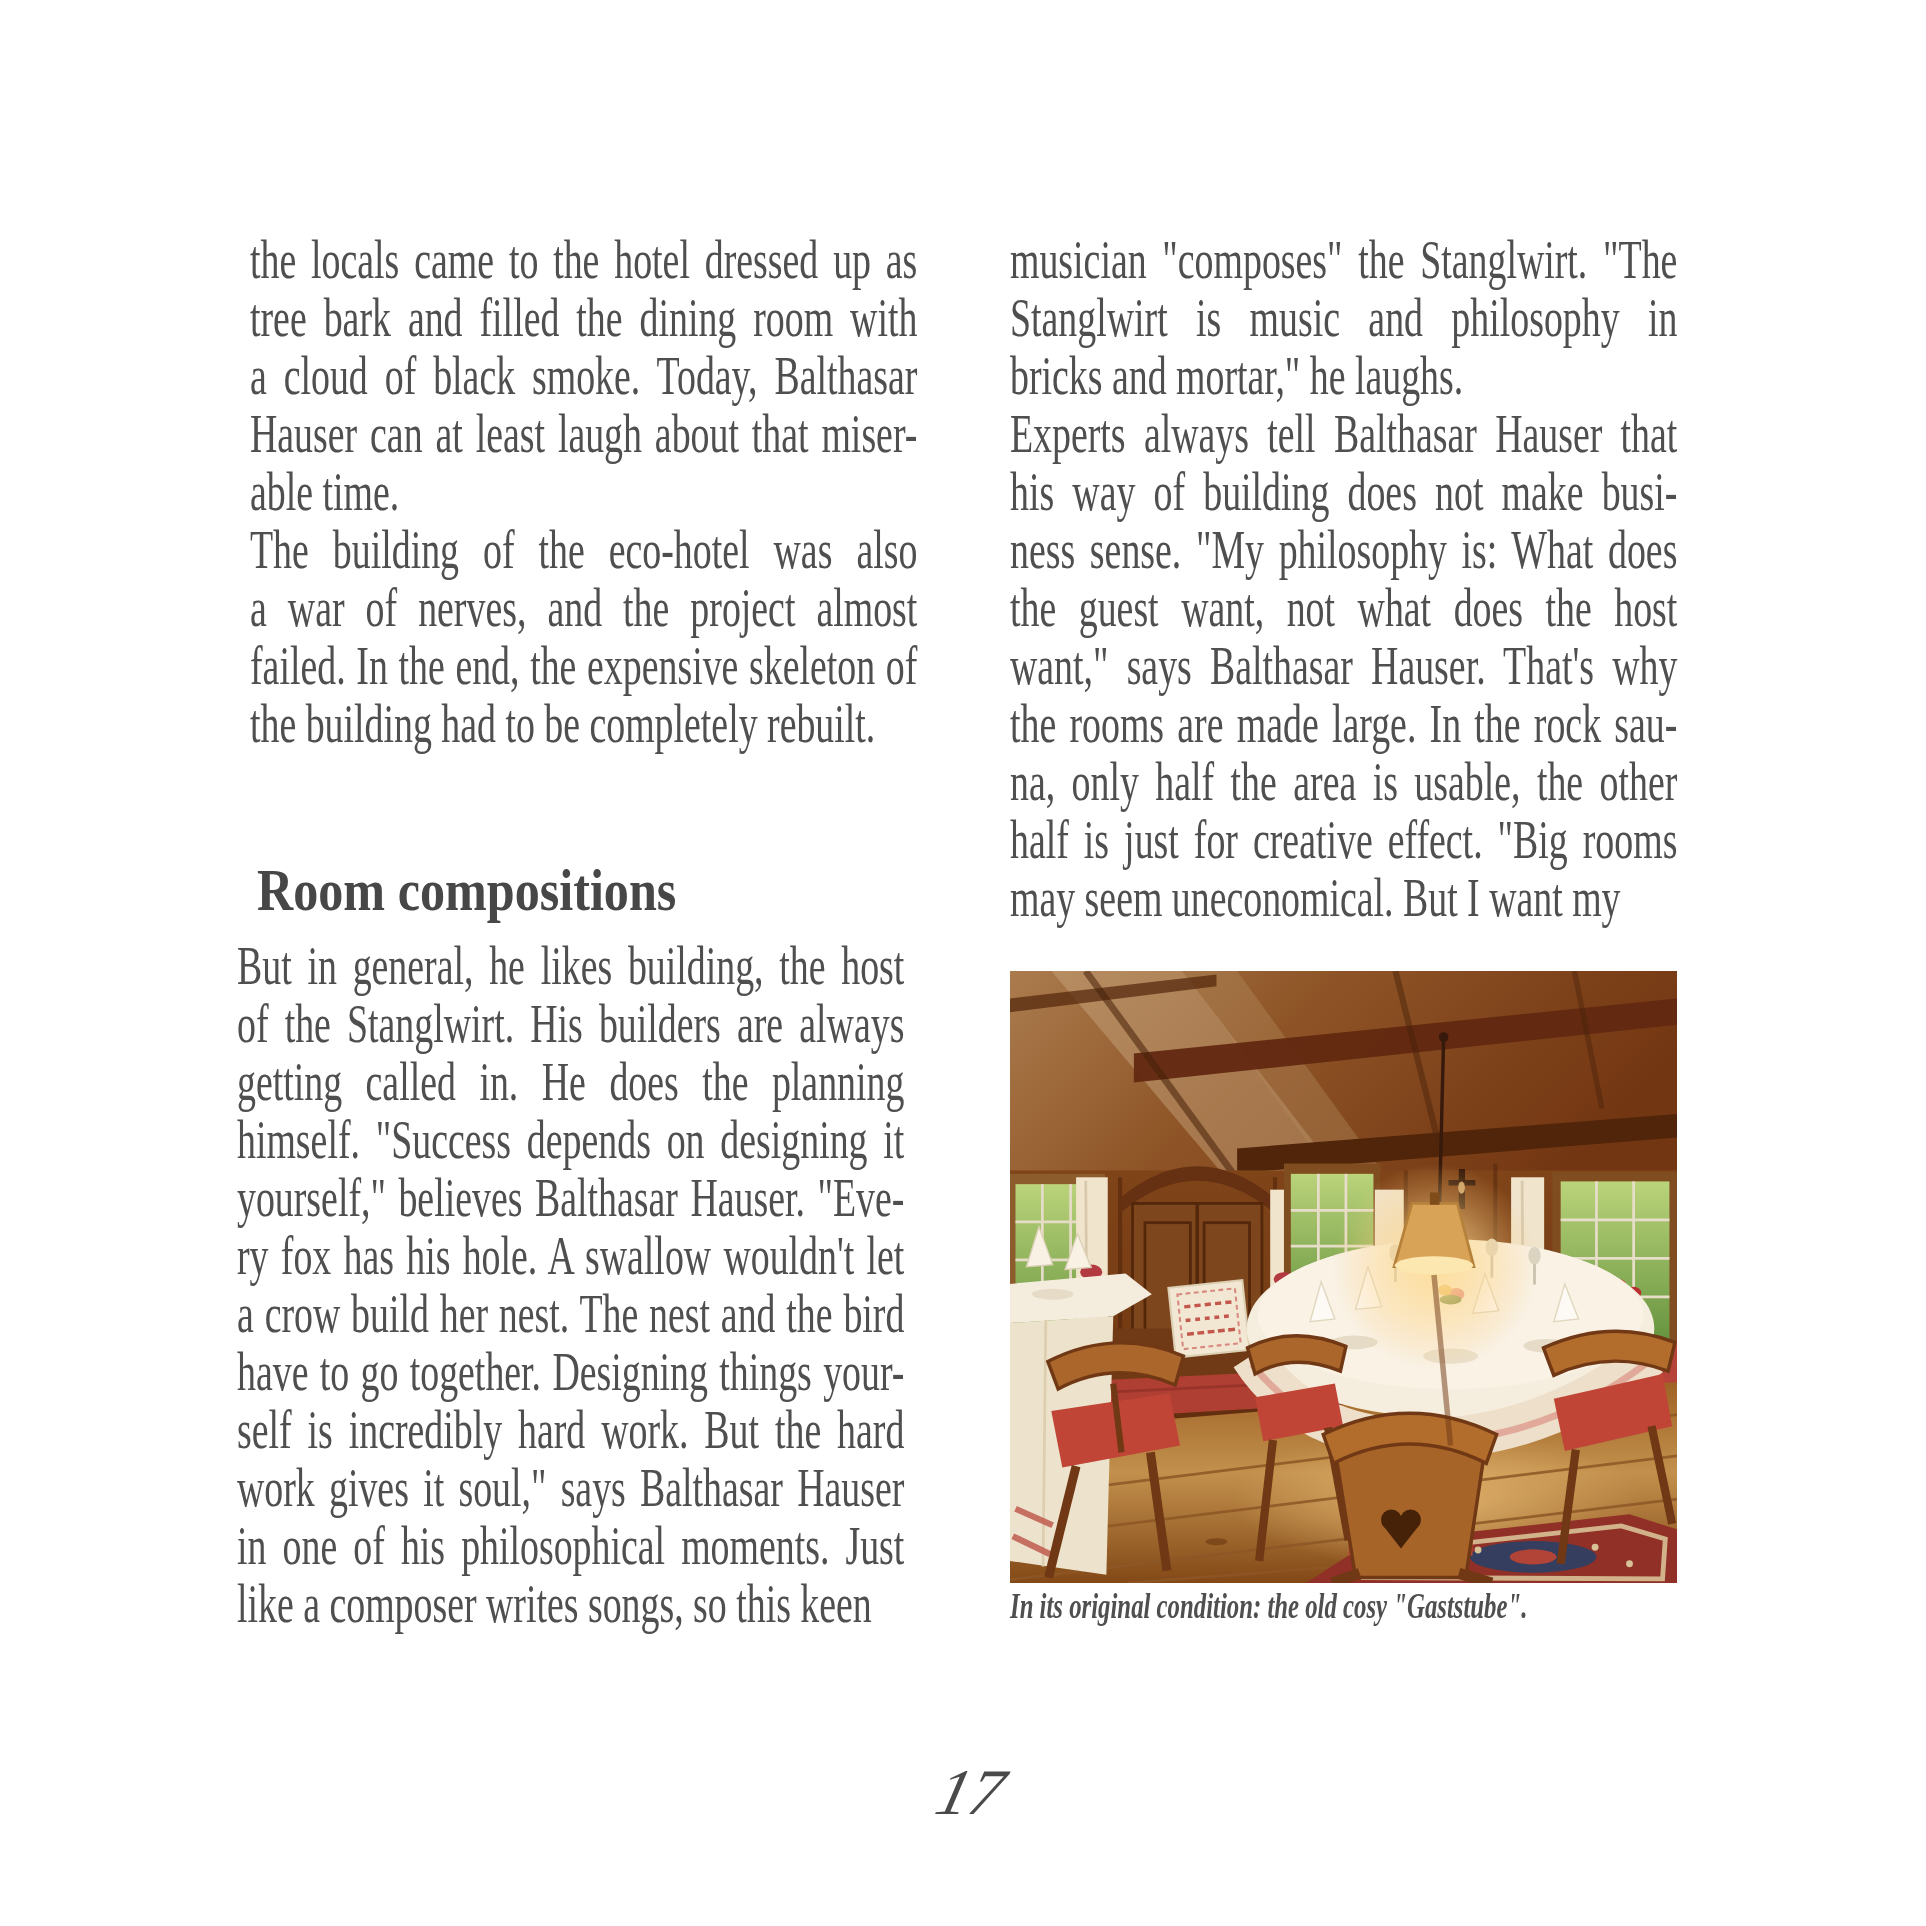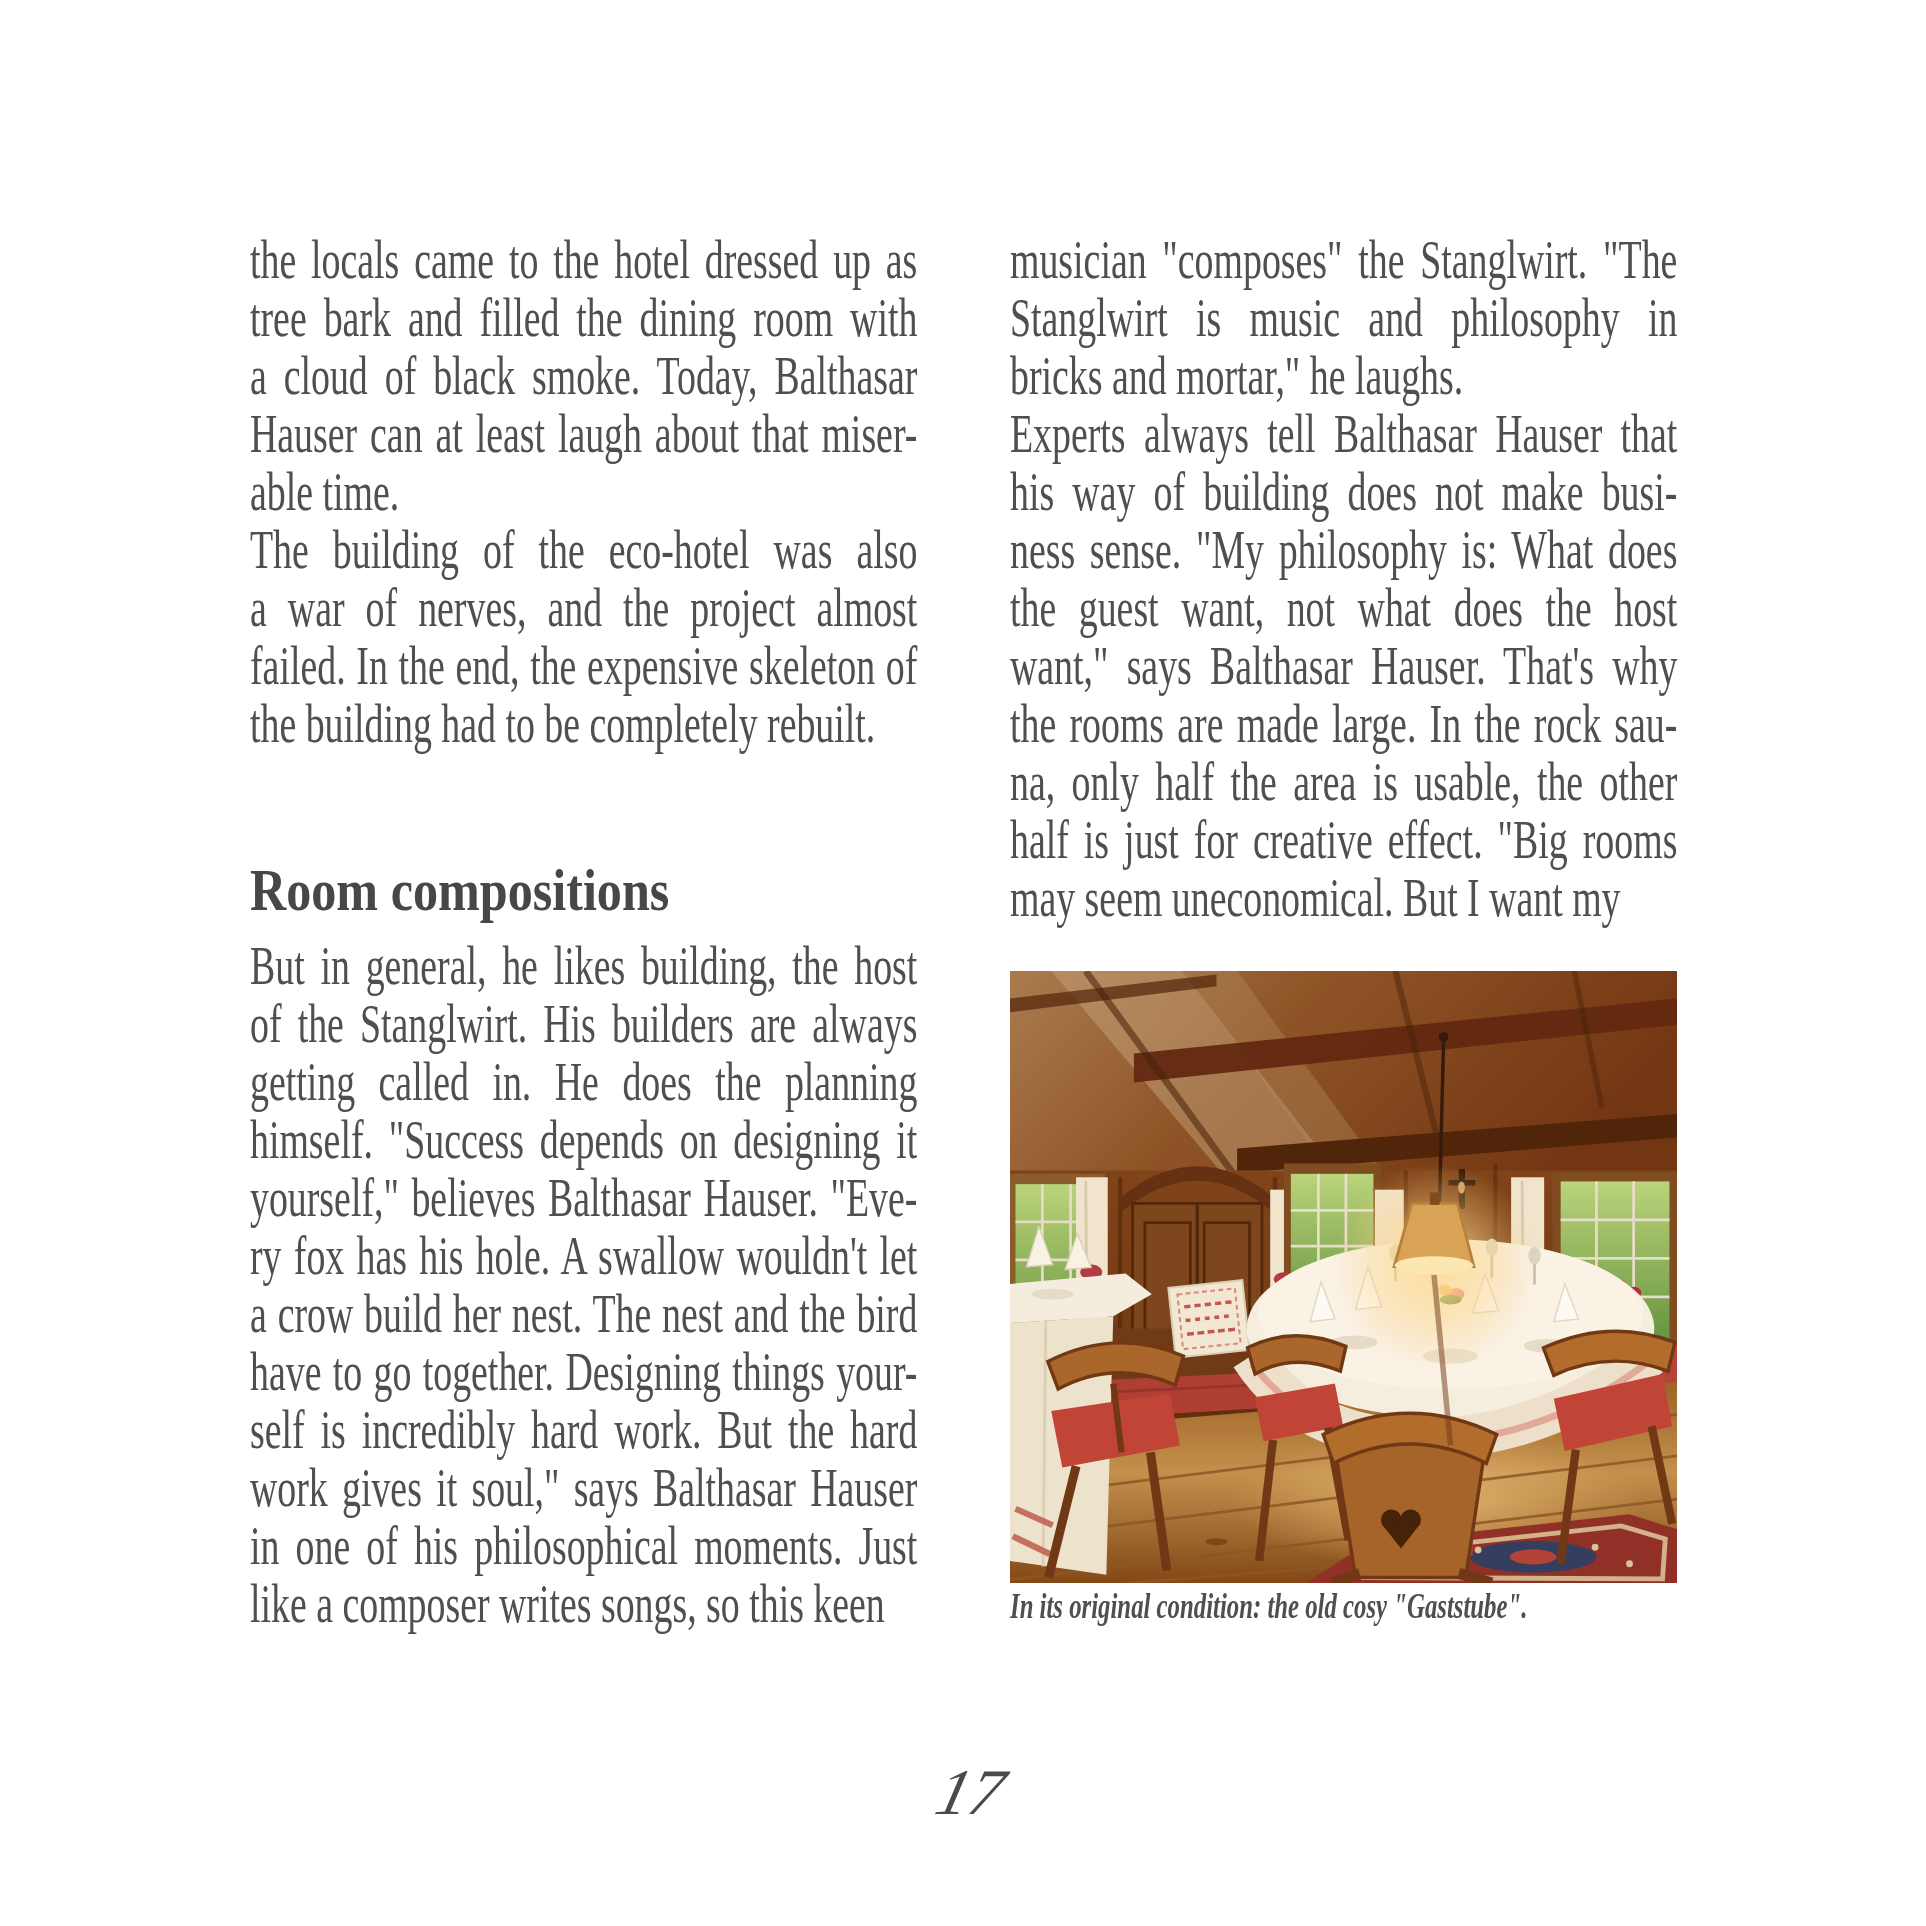--- a/index.html
+++ b/index.html
@@ -38,25 +38,25 @@
         </div>
         <div class="para">
           <div class="jline">The building of the eco-hotel was also</div>
           <div class="jline">a war of nerves, and the project almost</div>
           <div class="jline">failed. In the end, the expensive skeleton of</div>
           <div class="jline pend">the building had to be completely rebuilt.</div>
         </div>
       </div>
   </div>
 
-  <div id="heading-block" class="abs" style="left:250px;top:852px;width:667px;font-family:Liberation Serif, serif;">
+  <div id="heading-block" class="abs" style="left:257px;top:852px;width:667px;font-family:Liberation Serif, serif;">
     <div class="squeeze heading">Room compositions</div>
   </div>
 
-  <div class="abs" style="left:250px;top:937px;width:667px;">
+  <div class="abs" style="left:237px;top:937px;width:667px;">
     <div class="squeeze body-text">
         <div class="para">
           <div class="jline">But in general, he likes building, the host</div>
           <div class="jline">of the Stanglwirt. His builders are always</div>
           <div class="jline">getting called in. He does the planning</div>
           <div class="jline">himself. "Success depends on designing it</div>
           <div class="jline">yourself," believes Balthasar Hauser. "Eve-</div>
           <div class="jline">ry fox has his hole. A swallow wouldn't let</div>
           <div class="jline">a crow build her nest. The nest and the bird</div>
           <div class="jline">have to go together. Designing things your-</div>

